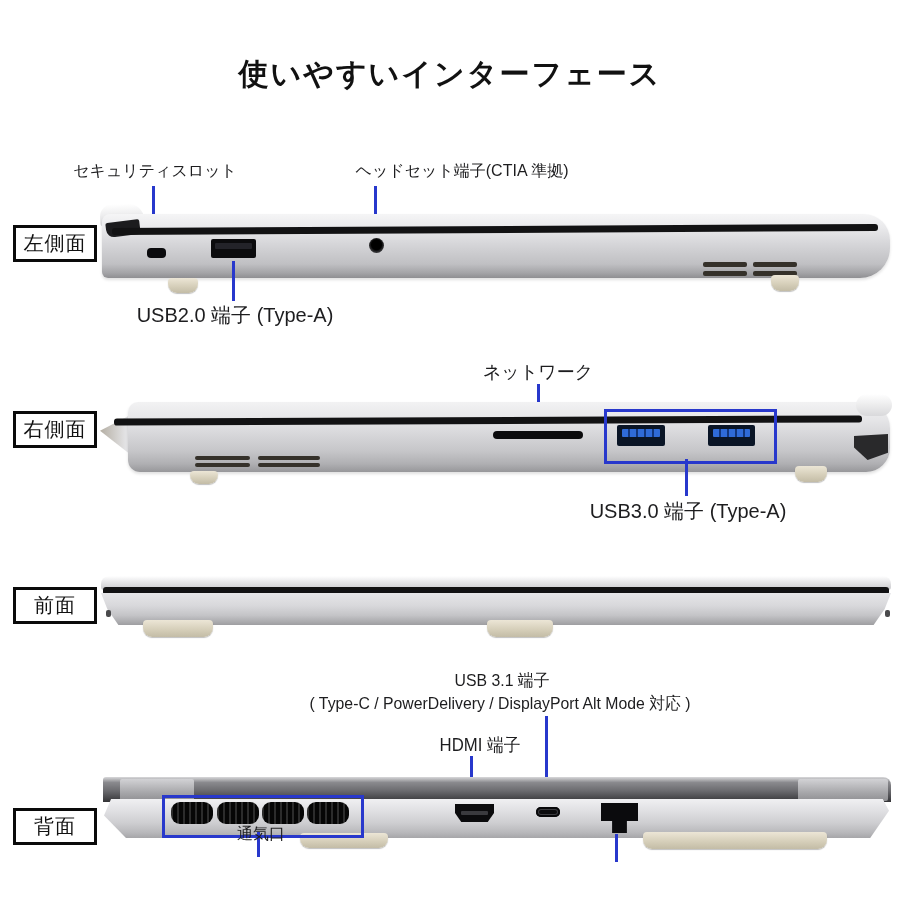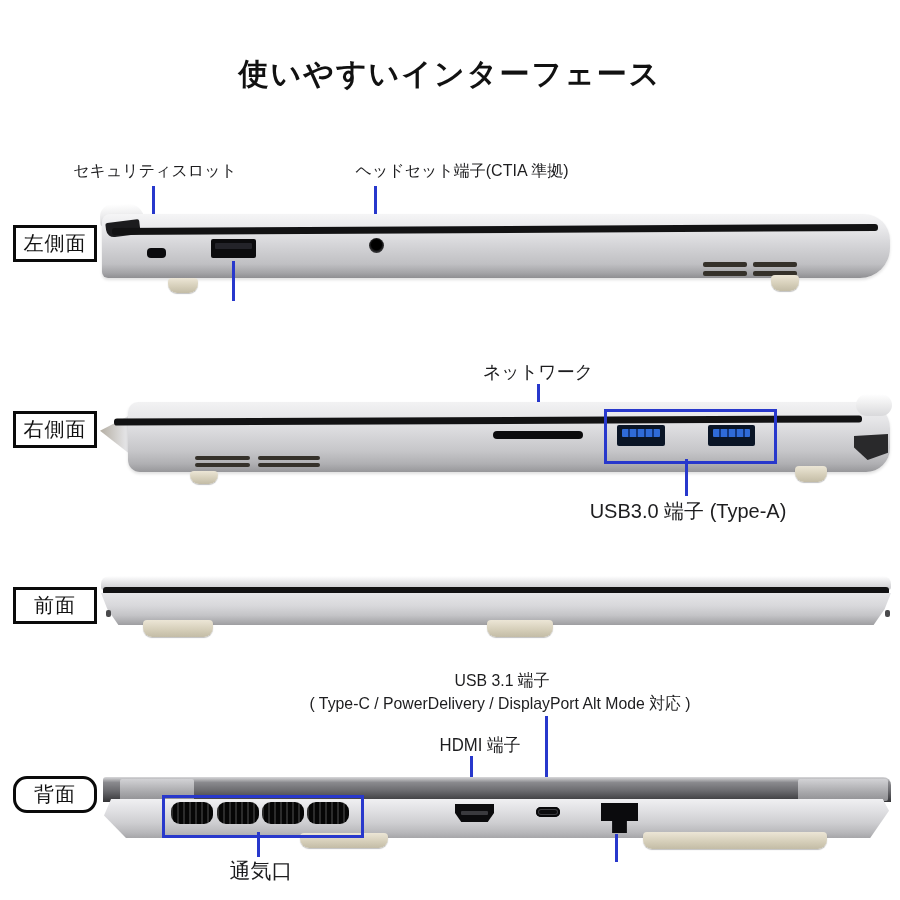--- a/index.html
+++ b/index.html
@@ -61,20 +61,21 @@
     <div class="abs" style="left:369px;top:238px;width:15px;height:15px;border-radius:50%;background:radial-gradient(circle at 50% 45%,#000 0 45%,#2a2a2c 62%,#55555a 100%);"></div>
     <div class="spk" style="left:703px;top:262px;width:44px;height:5px;"></div>
     <div class="spk" style="left:753px;top:262px;width:44px;height:5px;"></div>
     <div class="spk" style="left:703px;top:271px;width:44px;height:5px;"></div>
     <div class="spk" style="left:753px;top:271px;width:44px;height:5px;"></div>
     <div class="foot" style="left:168px;top:278px;width:30px;height:15px;"></div>
     <div class="foot" style="left:771px;top:275px;width:28px;height:16px;"></div>
   </div>
 
   <div class="cline" style="left:232px;top:261px;height:40px;"></div>
+  <div class="lbl" style="left:235px;top:302px;font-size:20px;">USB2.0 端子 (Type-A)</div>
 
   <div class="lbl" style="left:538px;top:360px;font-size:18px;">ネットワーク</div>
   <div class="cline" style="left:537px;top:384px;height:45px;"></div>
 
   <div class="sidebox" style="top:411px;">右側面</div>
 
   <div class="abs" style="left:0;top:0;width:0;height:0;">
     <div class="abs" style="left:100px;top:410px;width:40px;height:52px;clip-path:polygon(100% 0,100% 100%,0 40%);background:linear-gradient(90deg,#b4aea3,#e4e4e6 65%);"></div>
     <div class="body-metal" style="left:128px;top:402px;width:762px;height:70px;border-radius:10px 26px 24px 12px;background:linear-gradient(180deg,#f2f2f3 0%,#e6e6e8 25%,#d4d4d7 50%,#c6c6c9 70%,#b0b0b3 88%,#97979a 100%);"></div>
     <div class="gapline" style="left:114px;top:417px;width:748px;height:7px;transform:rotate(-0.25deg);"></div>
@@ -110,21 +111,21 @@
     <div class="foot" style="left:143px;top:620px;width:70px;height:17px;"></div>
     <div class="foot" style="left:487px;top:620px;width:66px;height:17px;"></div>
   </div>
 
   <div class="lbl cond" style="left:502px;top:669px;font-size:17px;">USB 3.1 端子</div>
   <div class="lbl cond" style="left:500px;top:692px;font-size:17px;">( Type-C / PowerDelivery / DisplayPort Alt Mode 対応 )</div>
   <div class="cline" style="left:545px;top:716px;height:90px;"></div>
   <div class="lbl cond" style="left:480px;top:733px;font-size:18px;">HDMI 端子</div>
   <div class="cline" style="left:470px;top:756px;height:47px;"></div>
 
-  <div class="sidebox" style="top:776px;border-radius:14px;">背面</div>
+  <div class="sidebox" style="top:808px;">背面</div>
 
   <div class="abs" style="left:0;top:0;width:0;height:0;">
     <div class="abs" style="left:103px;top:777px;width:788px;height:25px;border-radius:3px 8px 0 0;background:linear-gradient(180deg,#d8d8da 0%,#8a8a8e 22%,#6b6b6f 55%,#47474a 85%,#333336 100%);"></div>
     <div class="abs" style="left:120px;top:779px;width:74px;height:22px;border-radius:2px;background:linear-gradient(180deg,#d2d2d5,#a8a8ab 60%,#8f8f92);"></div>
     <div class="abs" style="left:798px;top:779px;width:90px;height:22px;border-radius:2px;background:linear-gradient(180deg,#d2d2d5,#a8a8ab 60%,#8f8f92);"></div>
     <div class="body-metal" style="left:104px;top:799px;width:785px;height:39px;clip-path:polygon(0.9% 0,99.2% 0,100% 30%,97.6% 100%,2.8% 100%,0 42%);background:linear-gradient(180deg,#f0f0f2 0%,#e0e0e3 30%,#cfcfd2 60%,#b9b9bc 85%,#a6a6a9 100%);"></div>
     <div class="foot" style="left:300px;top:833px;width:88px;height:15px;"></div>
     <div class="foot" style="left:643px;top:832px;width:184px;height:17px;"></div>
     <div class="vent4" style="left:171px;top:802px;"></div>
     <div class="vent4" style="left:217px;top:802px;"></div>
@@ -132,16 +133,16 @@
     <div class="vent4" style="left:307px;top:802px;"></div>
     <div class="hbox" style="left:162px;top:795px;width:196px;height:37px;"></div>
     <div class="portblack" style="left:455px;top:804px;width:39px;height:18px;clip-path:polygon(0 0,100% 0,100% 50%,84% 100%,16% 100%,0 50%);">
       <div class="abs" style="left:6px;top:7px;width:27px;height:4px;background:#3a3a3e;border-radius:1px;"></div>
     </div>
     <div class="portblack" style="left:536px;top:807px;width:24px;height:10px;border-radius:5px;box-shadow:inset 0 0 0 2px #08080a,inset 0 0 0 3px #3c3c40;"></div>
     <div class="portblack" style="left:601px;top:803px;width:37px;height:30px;clip-path:polygon(0 0,100% 0,100% 60%,70% 60%,70% 100%,30% 100%,30% 60%,0 60%);"></div>
   </div>
 
   <div class="cline" style="left:257px;top:832px;height:25px;"></div>
-  <div class="lbl" style="left:261px;top:857px;font-size:21px;">通気口</div>
+  <div class="lbl" style="left:261px;top:824px;font-size:16px;">通気口</div>
   <div class="cline" style="left:615px;top:834px;height:28px;"></div>
 
 </div>
 
 </body></html>

